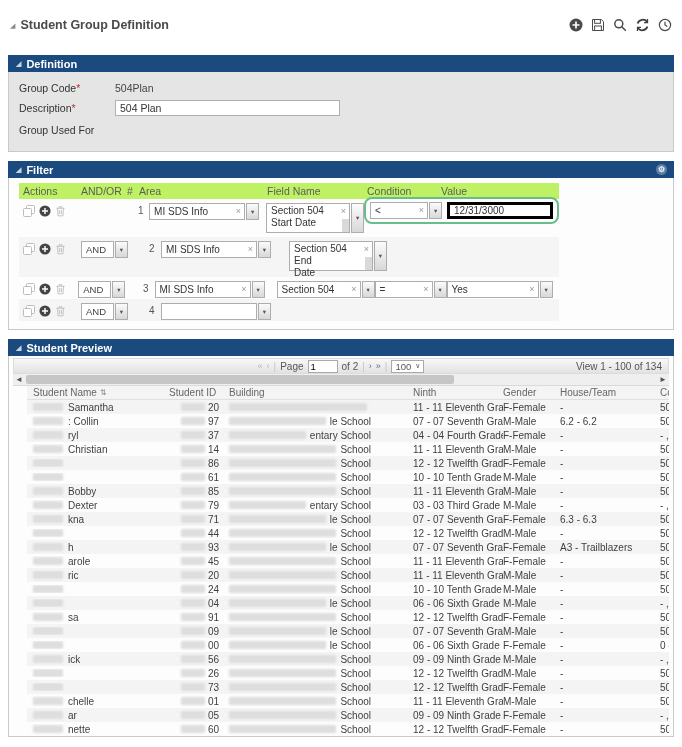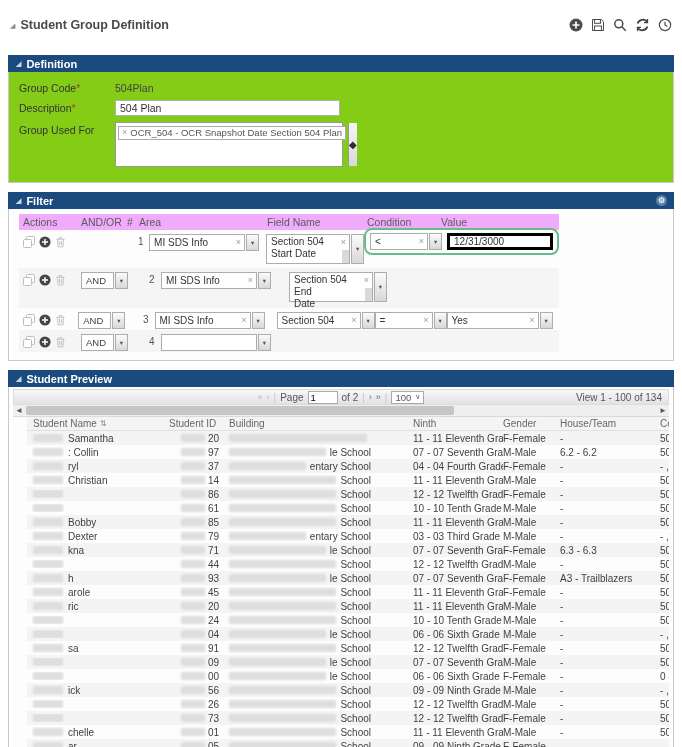--- a/index.html
+++ b/index.html
@@ -16,21 +16,21 @@
   
   .panel { margin:0 8px; }
   .p-def { margin-top:20px; }
   .p-flt, .p-prev { margin-top:9px; }
   .phdr { background:#1b4a7e; color:#fff; font-size:11px; font-weight:bold;
           height:17px; display:flex; align-items:center; padding:0 8px; position:relative; }
   .phdr .tri { color:#c9d4e2; margin-right:5px; }
   .gear { position:absolute; right:7px; top:3px; width:11px; height:11px; border-radius:50%;
           background:#5b7da3; color:#eaf0f6; font-size:8px; line-height:11px; text-align:center; cursor:pointer; }
   .gear::before { content:"⚙"; }
-  .pbody { border:1px solid #c9c9c9; border-top:none; background:#84cc16; }
+  .pbody { border:1px solid #c9c9c9; border-top:none; background:#e5e5e5; }
 
   
   .def-body { padding:8px 10px 9px 10px; }
   .frow { display:flex; align-items:flex-start; margin-bottom:6px; font-size:10.5px; }
   .flabel { width:96px; color:#333; padding-top:2px; }
   .req { color:#b03a33; }
   .fval { padding-top:2px; color:#444; }
   .tin { border:1px solid #b0b0b0; height:16px; width:225px; font-size:10.5px;
          padding:0 4px; color:#333; font-family:"Liberation Sans",sans-serif; }
   .mselect { display:flex; width:228px; height:45px; border:1px solid #999; background:#fff; }
@@ -40,21 +40,21 @@
   .tag .x-icon { margin-right:3px; }
   .x-icon { color:#9a9a9a; font-size:9px; line-height:1; cursor:pointer; }
   .x-icon::before { content:"×"; }
   .ms-btn { width:21px; border-left:1px solid #999; background:linear-gradient(#f5f5f5,#d9d9d9);
             display:flex; align-items:center; justify-content:center; cursor:pointer; }
   .diamond-icon { color:#2d2d2d; font-size:10px; }
   .diamond-icon::before { content:"◆"; }
 
   
   .flt-body { padding:5px 10px 8px 10px; background:#fdfdfd; }
-  .gridhdr { display:flex; background:#f0abfc; color:#5c5c5c; font-size:10.5px;
+  .gridhdr { display:flex; background:#bef264; color:#5c5c5c; font-size:10.5px;
              height:16px; align-items:center; width:540px; }
   .grow { display:flex; align-items:flex-start; width:540px; padding-top:4px; }
   .grow.alt { background:#f5f5f5; }
   .c-act { width:62px; display:flex; gap:4px; padding-left:4px; padding-top:2px; align-items:center; }
   .c-act svg { display:block; cursor:pointer; }
   .c-andor { width:68px; display:flex; }
   .c-num { width:12px; font-size:10px; color:#555; padding-top:2px; }
   .c-area { width:128px; display:flex; }
   .c-field { width:100px; display:flex; }
   .c-cond { width:74px; display:flex; }
@@ -172,31 +172,20 @@
     <div class="frow">
       <span class="flabel"><span>Group Code</span><span class="req">*</span></span>
       <span class="fval">504Plan</span>
     </div>
     <div class="frow">
       <span class="flabel"><span>Description</span><span class="req">*</span></span>
       <input class="tin" value="504 Plan" style="">
     </div>
     <div class="frow">
       <span class="flabel">Group Used For</span>
-      <div class="mselect">
-        <div class="ms-area">
-          <span class="tag">
-              <span class="x-icon"></span>
-              <span>OCR_504 - OCR Snapshot Date Section 504 Plan</span>
-            </span>
-        </div>
-        <div class="ms-btn">
-            <span class="diamond-icon"></span>
-          </div>
-      </div>
     </div>
   </div>
 </div>
 
 <div class="panel p-flt">
   <div class="phdr">
     <span class="tri tri-icon">◢</span>
     <span>Filter</span>
     <span class="gear"></span>
   </div>

